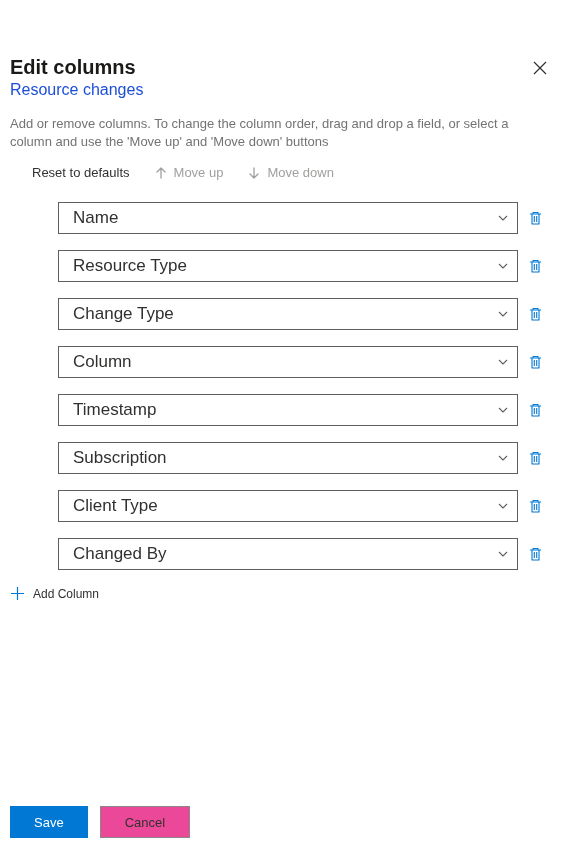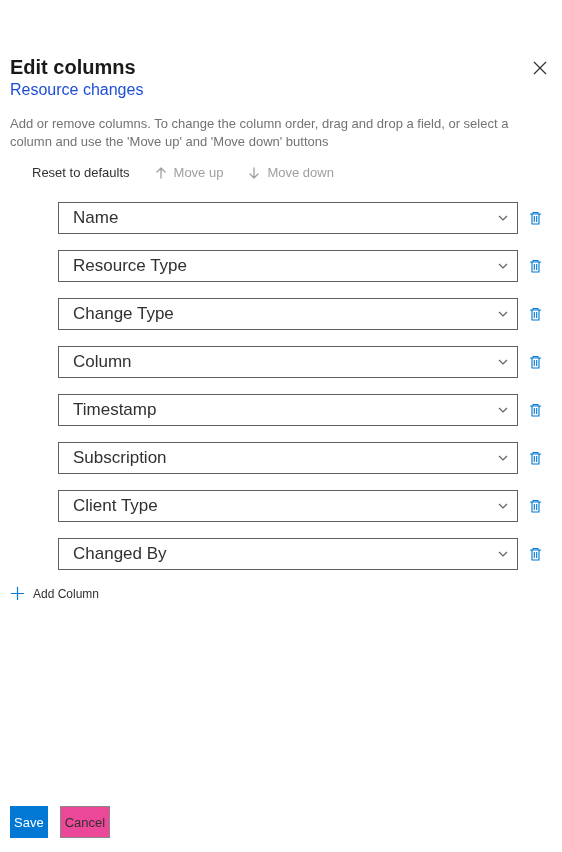--- a/index.html
+++ b/index.html
@@ -77,21 +77,21 @@
       color: #323130;
     }
     .add-col svg { margin-right: 8px; }
     .footer {
       position: absolute;
       left: 10px; bottom: 14px;
       display: flex;
     }
     .btn {
       height: 32px;
-      padding: 0 4px;
+      padding: 0 24px;
       font-size: 13px;
       display: flex;
       align-items: center;
       justify-content: center;
       cursor: pointer;
     }
     .btn-primary { background: #0078d4; color: #fff; border: none; }
     .btn-secondary { background: #ec4899; color: #323130; border: 1px solid #8a8886; margin-left: 12px; }
     svg { display: block; }
   </style>

